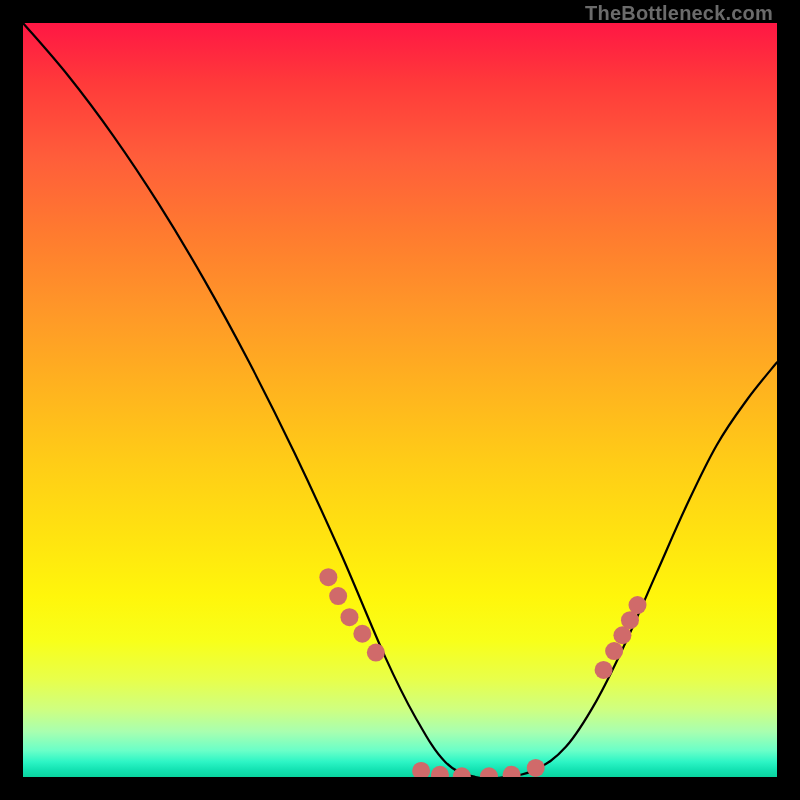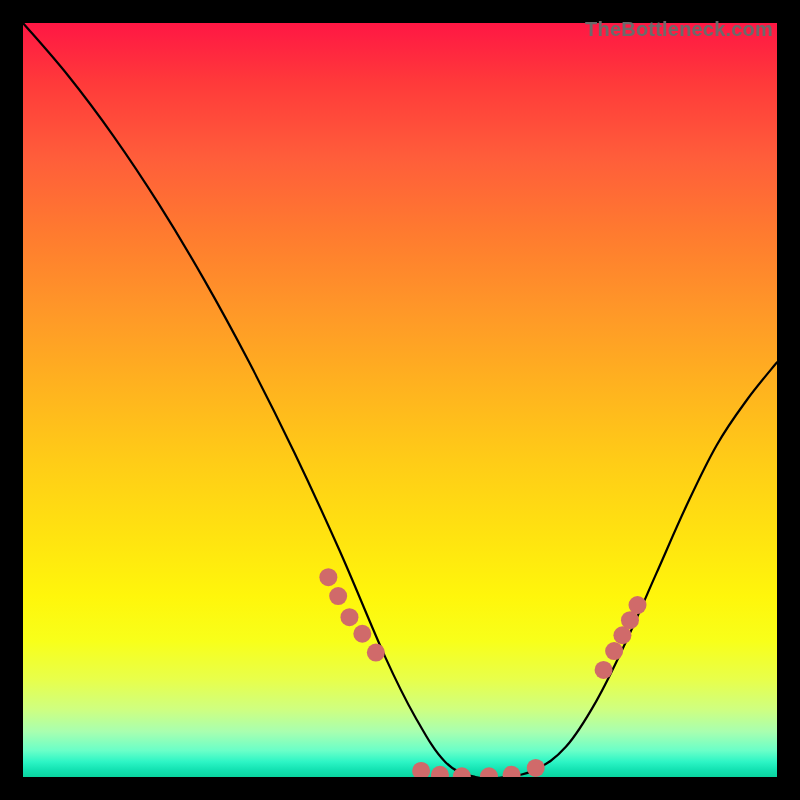--- a/index.html
+++ b/index.html
@@ -45,21 +45,20 @@
   }
   .attribution {
     position: absolute;
     top: 2px;
     right: 27px;
     font-family: Arial, Helvetica, sans-serif;
     font-size: 20px;
     font-weight: bold;
     color: #6b6b6b;
     letter-spacing: 0.2px;
-    margin-top: 16px;
   }
   svg.curve {
     position: absolute;
     left: 0;
     top: 0;
     width: 754px;
     height: 754px;
     pointer-events: none;
   }
 </style>

